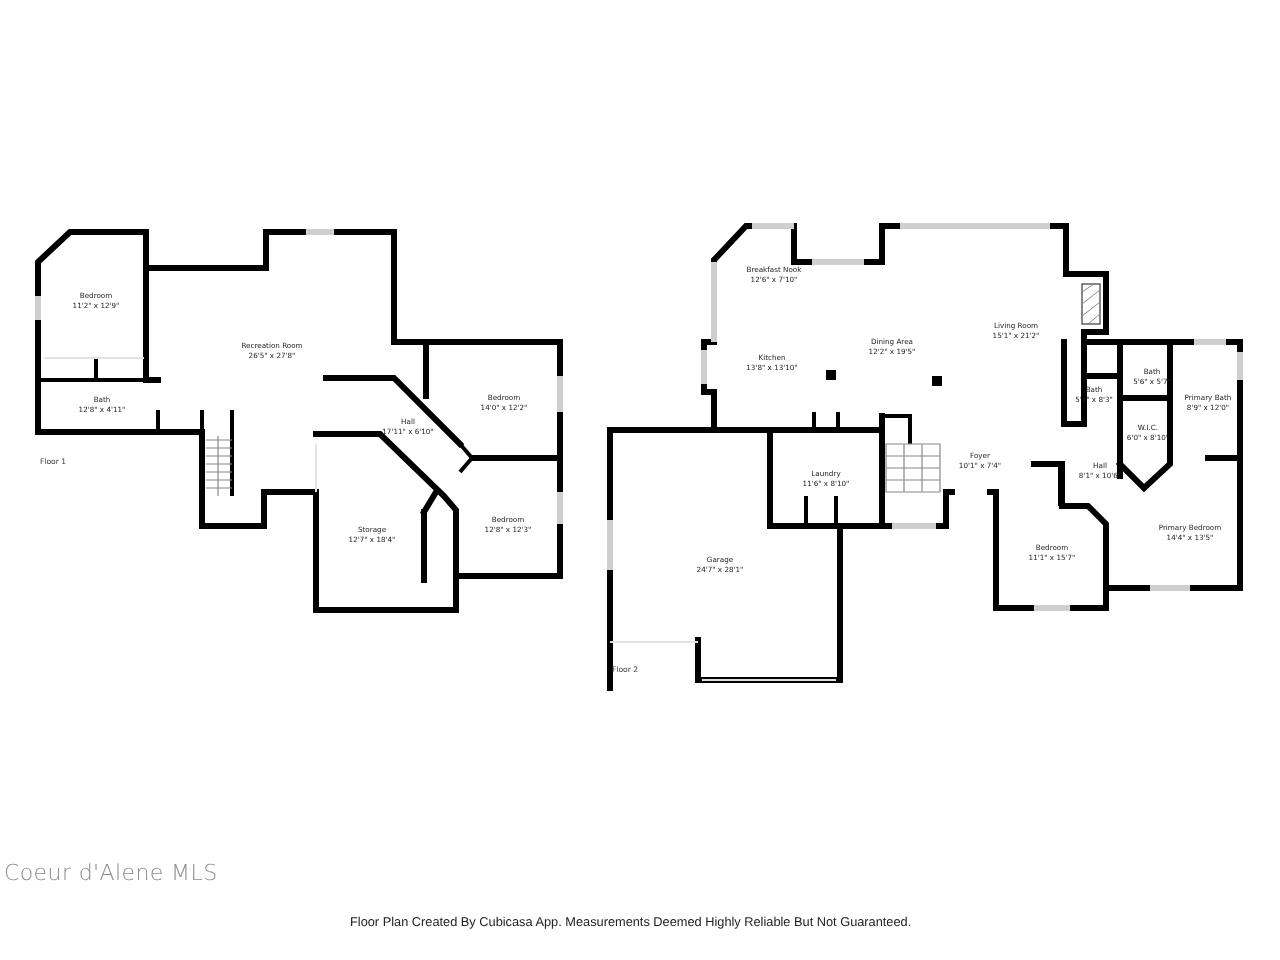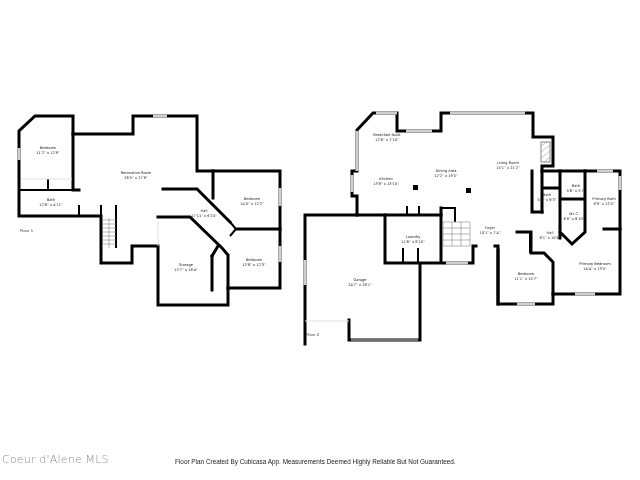--- a/index.html
+++ b/index.html
@@ -5,21 +5,21 @@
     html, body { margin: 0; padding: 0; background: #ffffff; }
     body { width: 640px; height: 480px; position: relative; overflow: hidden; font-family: "DejaVu Sans", sans-serif; }
     #plan { position: absolute; left: 0; top: 0; width: 640px; height: 480px; }
     .wall { stroke: #000; stroke-width: 3; fill: none; stroke-linecap: square; stroke-linejoin: miter; }
     .thin { stroke: #000; stroke-width: 2; fill: none; }
     .win { stroke: #cfcfcf; stroke-width: 3; fill: none; }
     .door { stroke: #e2e2e2; stroke-width: 1; fill: none; }
     .stair { stroke: #888; stroke-width: 0.6; fill: none; }
     .lbl { font-family: "DejaVu Sans", sans-serif; font-size: 3.6px; fill: #222; text-anchor: middle; }
     .floorlbl { font-family: "DejaVu Sans", sans-serif; font-size: 3.8px; fill: #333; }
-    .watermark { position: absolute; left: 2px; top: 453px; font-family: "DejaVu Sans", sans-serif; font-size: 11px; color: #8c8c8c; letter-spacing: 0.2px; font-weight: 300; }
+    .watermark { position: absolute; left: 2px; top: 430px; font-family: "DejaVu Sans", sans-serif; font-size: 11px; color: #8c8c8c; letter-spacing: 0.2px; font-weight: 300; }
     .disclaimer { position: absolute; left: 175px; top: 458px; font-family: "Liberation Sans", sans-serif; font-size: 6.4px; color: #222; }
   </style>
 </head>
 <body>
 
 <svg id="plan" viewBox="0 0 640 480" xmlns="http://www.w3.org/2000/svg">
 
   <g>
 
     <path class="wall" d="M19,210 L19,131 L35,116 L73,116 L73,134 L133,134 L133,116 L197,116 L197,171 L280,171 L280,288 L228,288 L228,305 L158,305 L158,246 L132,246 L132,263 L101,263 L101,216 L19,216 Z"></path>

